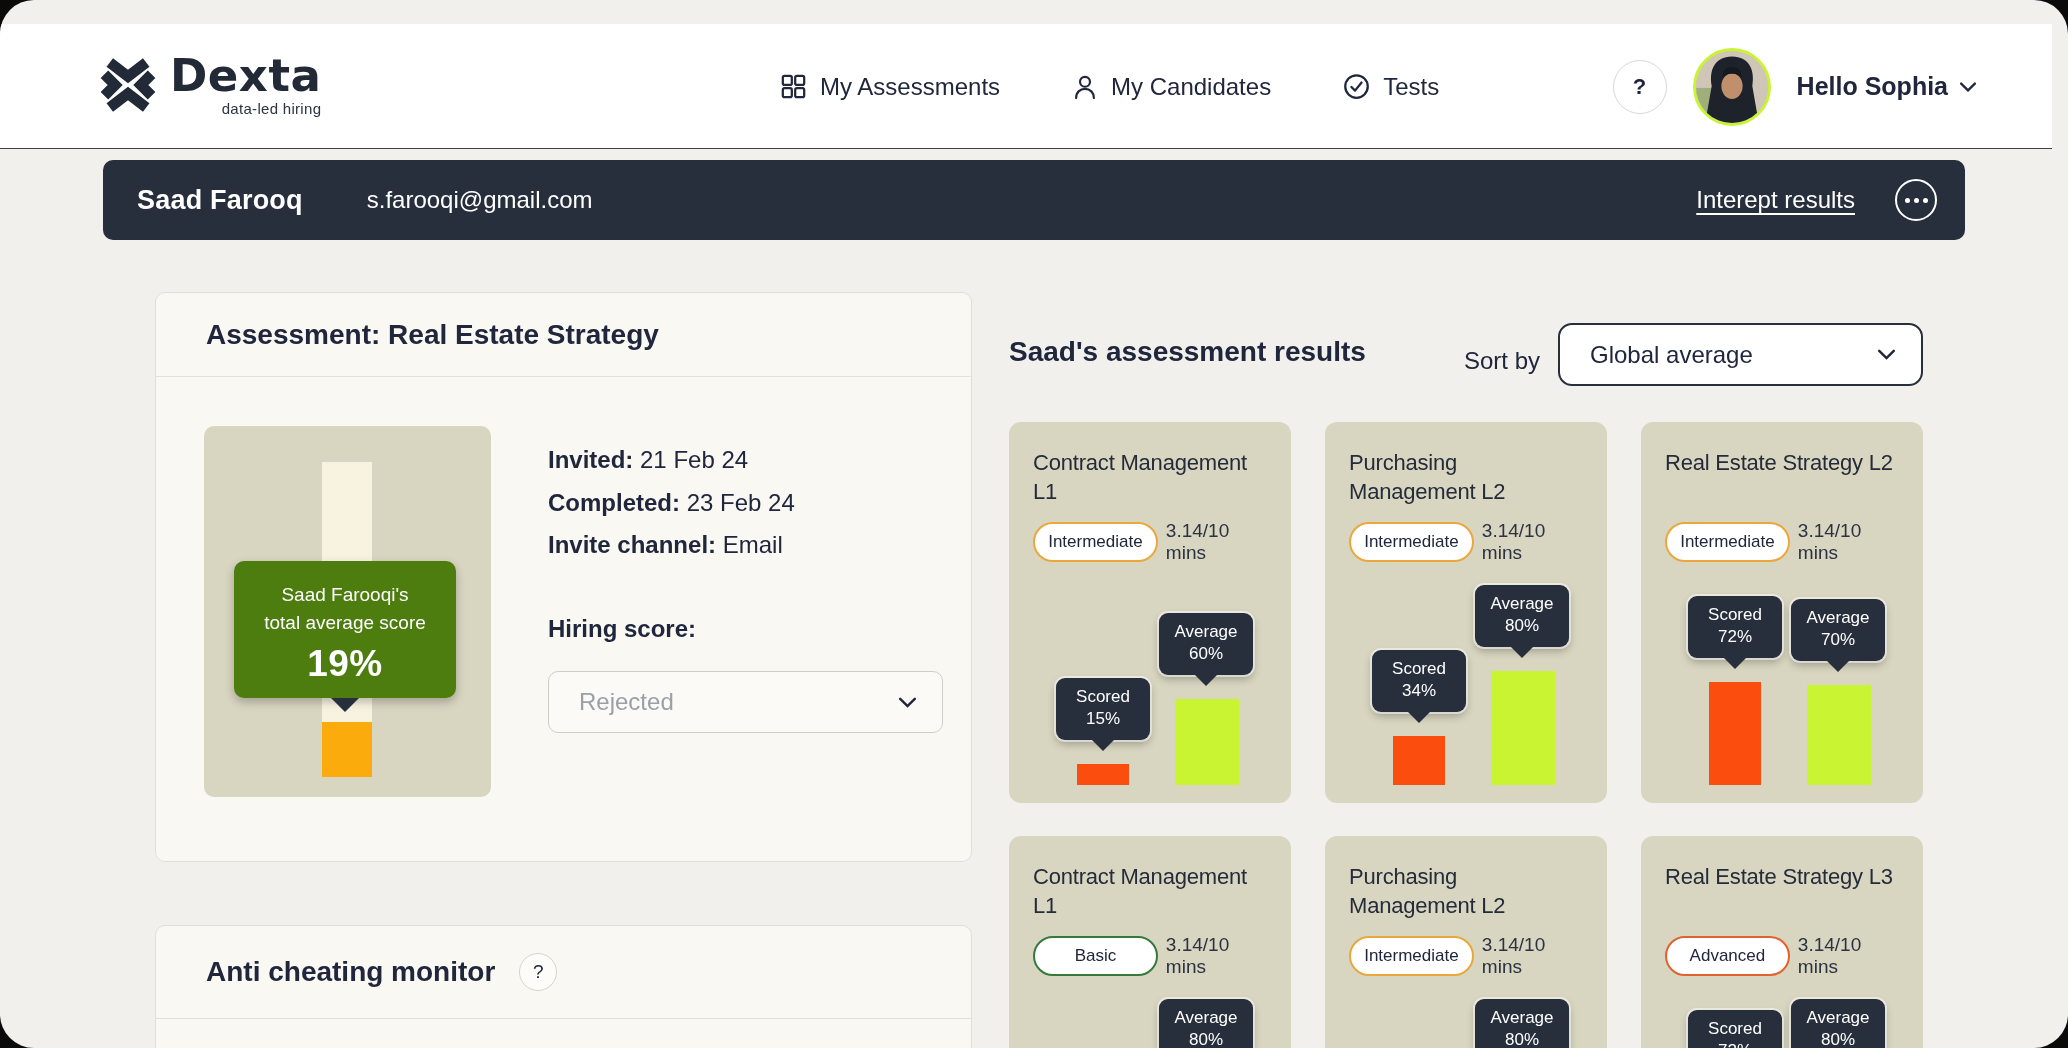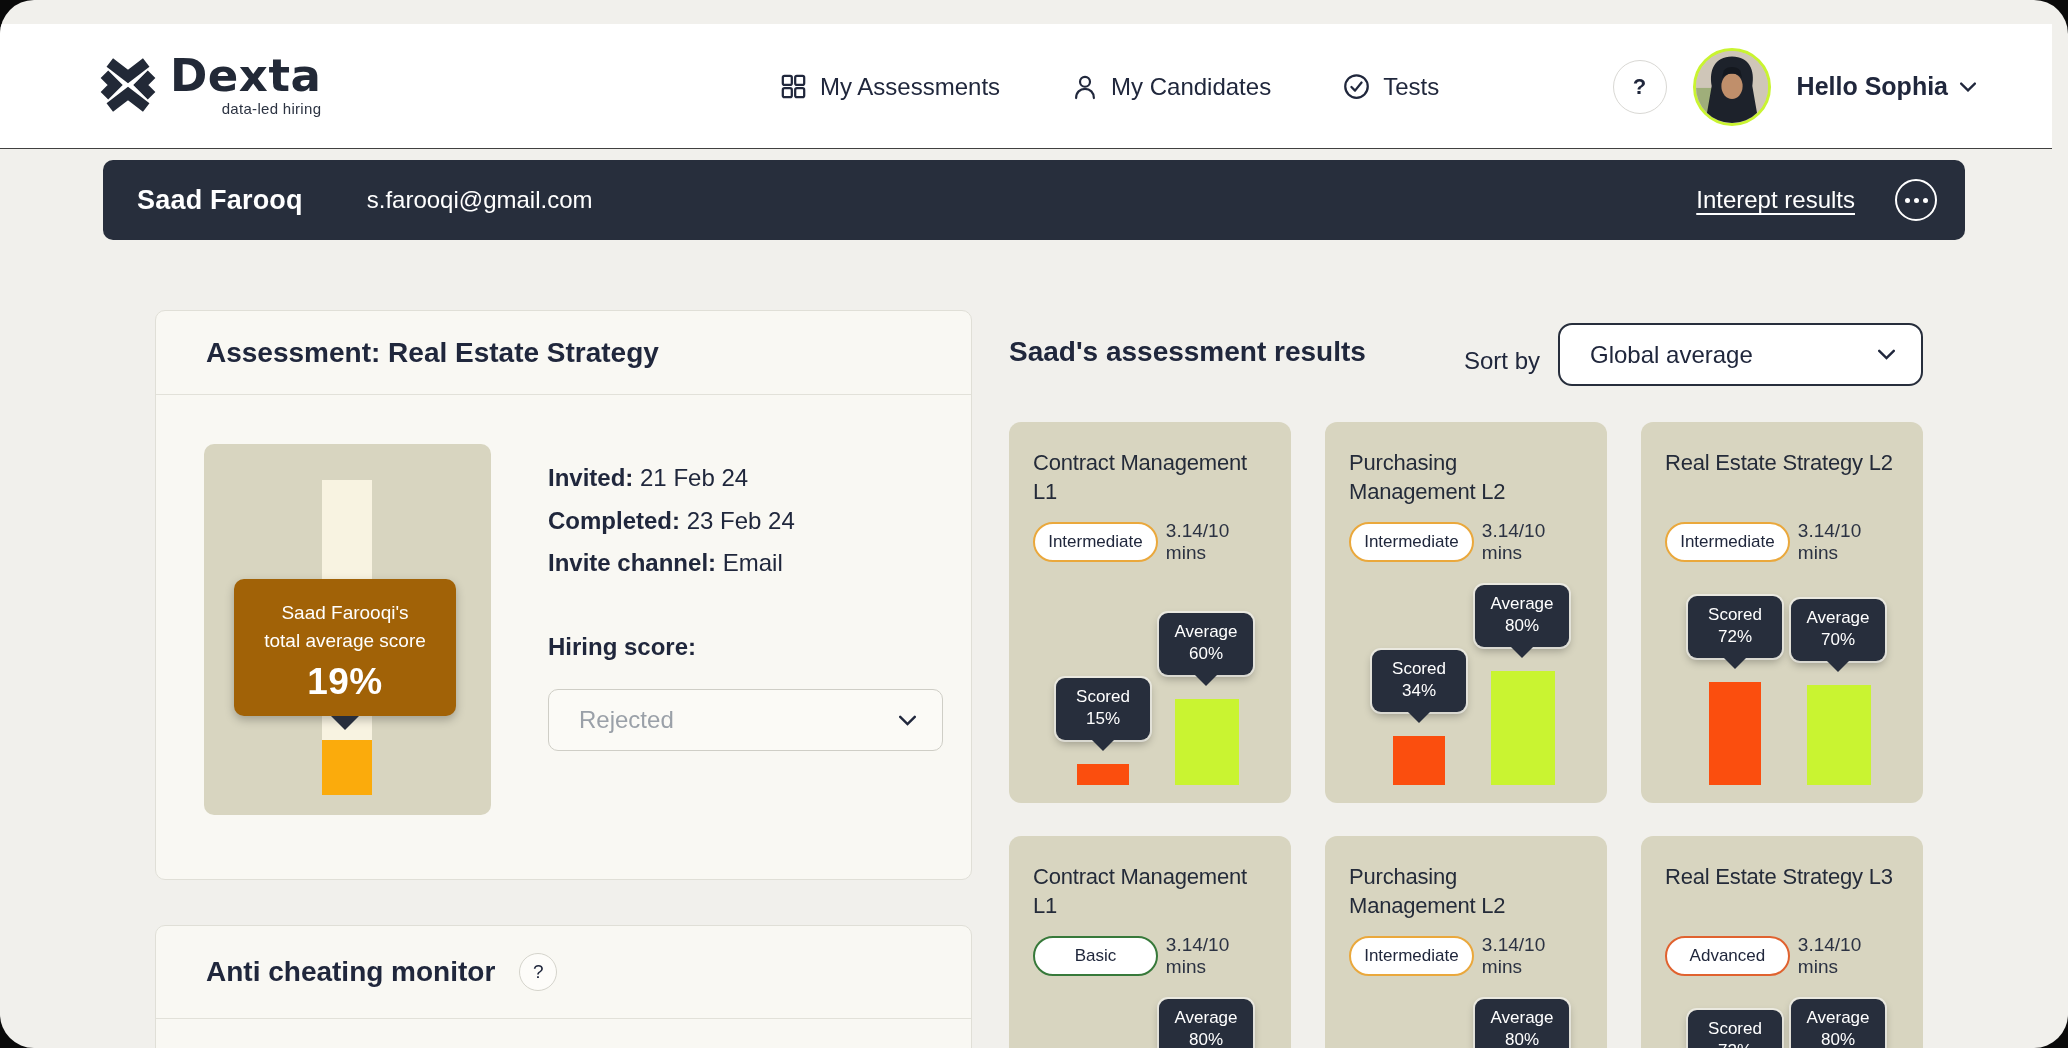--- a/index.html
+++ b/index.html
@@ -29,28 +29,28 @@
   
   .cand { position:absolute; left:103px; top:160px; width:1862px; height:80px; background:#272e3c; border-radius:10px; display:flex; align-items:center; color:#fff; }
   .cand-name { margin-left:34px; font-size:27px; font-weight:700; letter-spacing:0.2px; }
   .cand-email { margin-left:64px; font-size:24px; font-weight:400; }
   .cand-link { margin-left:auto; font-size:24px; text-decoration:underline; text-underline-offset:5px; cursor:pointer; }
   .more-btn { width:42px; height:42px; border-radius:50%; border:2px solid #fff; margin:0 28px 0 40px; display:flex; align-items:center; justify-content:center; gap:4px; cursor:pointer; }
   .more-btn i { width:5px; height:5px; border-radius:50%; background:#fff; }
 
   
   .card { background:#f9f8f3; border:1px solid #e0dfd7; border-radius:10px; }
-  .card-left { position:absolute; left:155px; top:310px; width:817px; height:570px; }
+  .card-left { position:absolute; left:155px; top:292px; width:817px; height:570px; }
   .card-head { height:84px; border-bottom:1px solid #e2e1d9; display:flex; align-items:center; padding-left:50px; gap:22px; }
   .card-title { font-size:28px; font-weight:700; color:#20273c; }
 
   .chart-panel { position:absolute; left:48px; top:133px; width:287px; height:371px; background:#d8d5c0; border-radius:10px; }
   .chart-col { position:absolute; left:118px; top:36px; bottom:20px; width:50px; background:#f8f3e1; }
   .chart-col-fill { position:absolute; left:0; right:0; bottom:0; background:#fbab0c; }
-  .big-tip { position:absolute; left:30px; top:135px; width:222px; height:137px; background:#a16207; border-radius:10px; color:#fff; text-align:center; padding-top:20px; box-shadow:0 4px 10px rgba(0,0,0,0.25); }
+  .big-tip { position:absolute; left:30px; top:135px; width:222px; height:137px; background:#4d7c0f; border-radius:10px; color:#fff; text-align:center; padding-top:20px; box-shadow:0 4px 10px rgba(0,0,0,0.25); }
   .big-tip::after { content:""; position:absolute; left:50%; top:100%; transform:translateX(-50%); border:14px solid transparent; border-top-color:#272e3c; border-bottom:0; }
   .big-tip .l { font-size:19px; line-height:1.45; }
   .big-tip .v { font-size:37px; font-weight:800; margin-top:7px; letter-spacing:0.5px; }
 
   .details { position:absolute; left:392px; top:0; width:400px; height:100%; font-size:24px; }
   .drow { position:absolute; left:0; white-space:nowrap; }
   .drow b { font-weight:700; }
   .dd { position:absolute; display:flex; align-items:center; background:#fbfaf6; border:1px solid #cfcec6; border-radius:10px; cursor:pointer; }
   .hiring-dd { left:0; top:378px; width:395px; height:62px; }
   .dd-value { padding-left:30px; font-size:24px; color:#99 a; }

